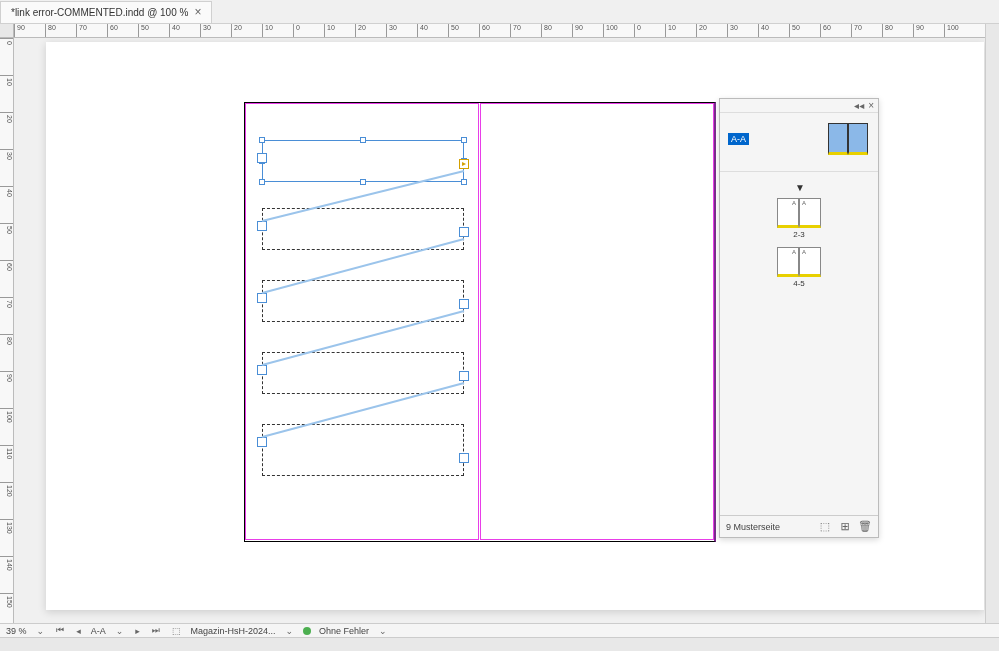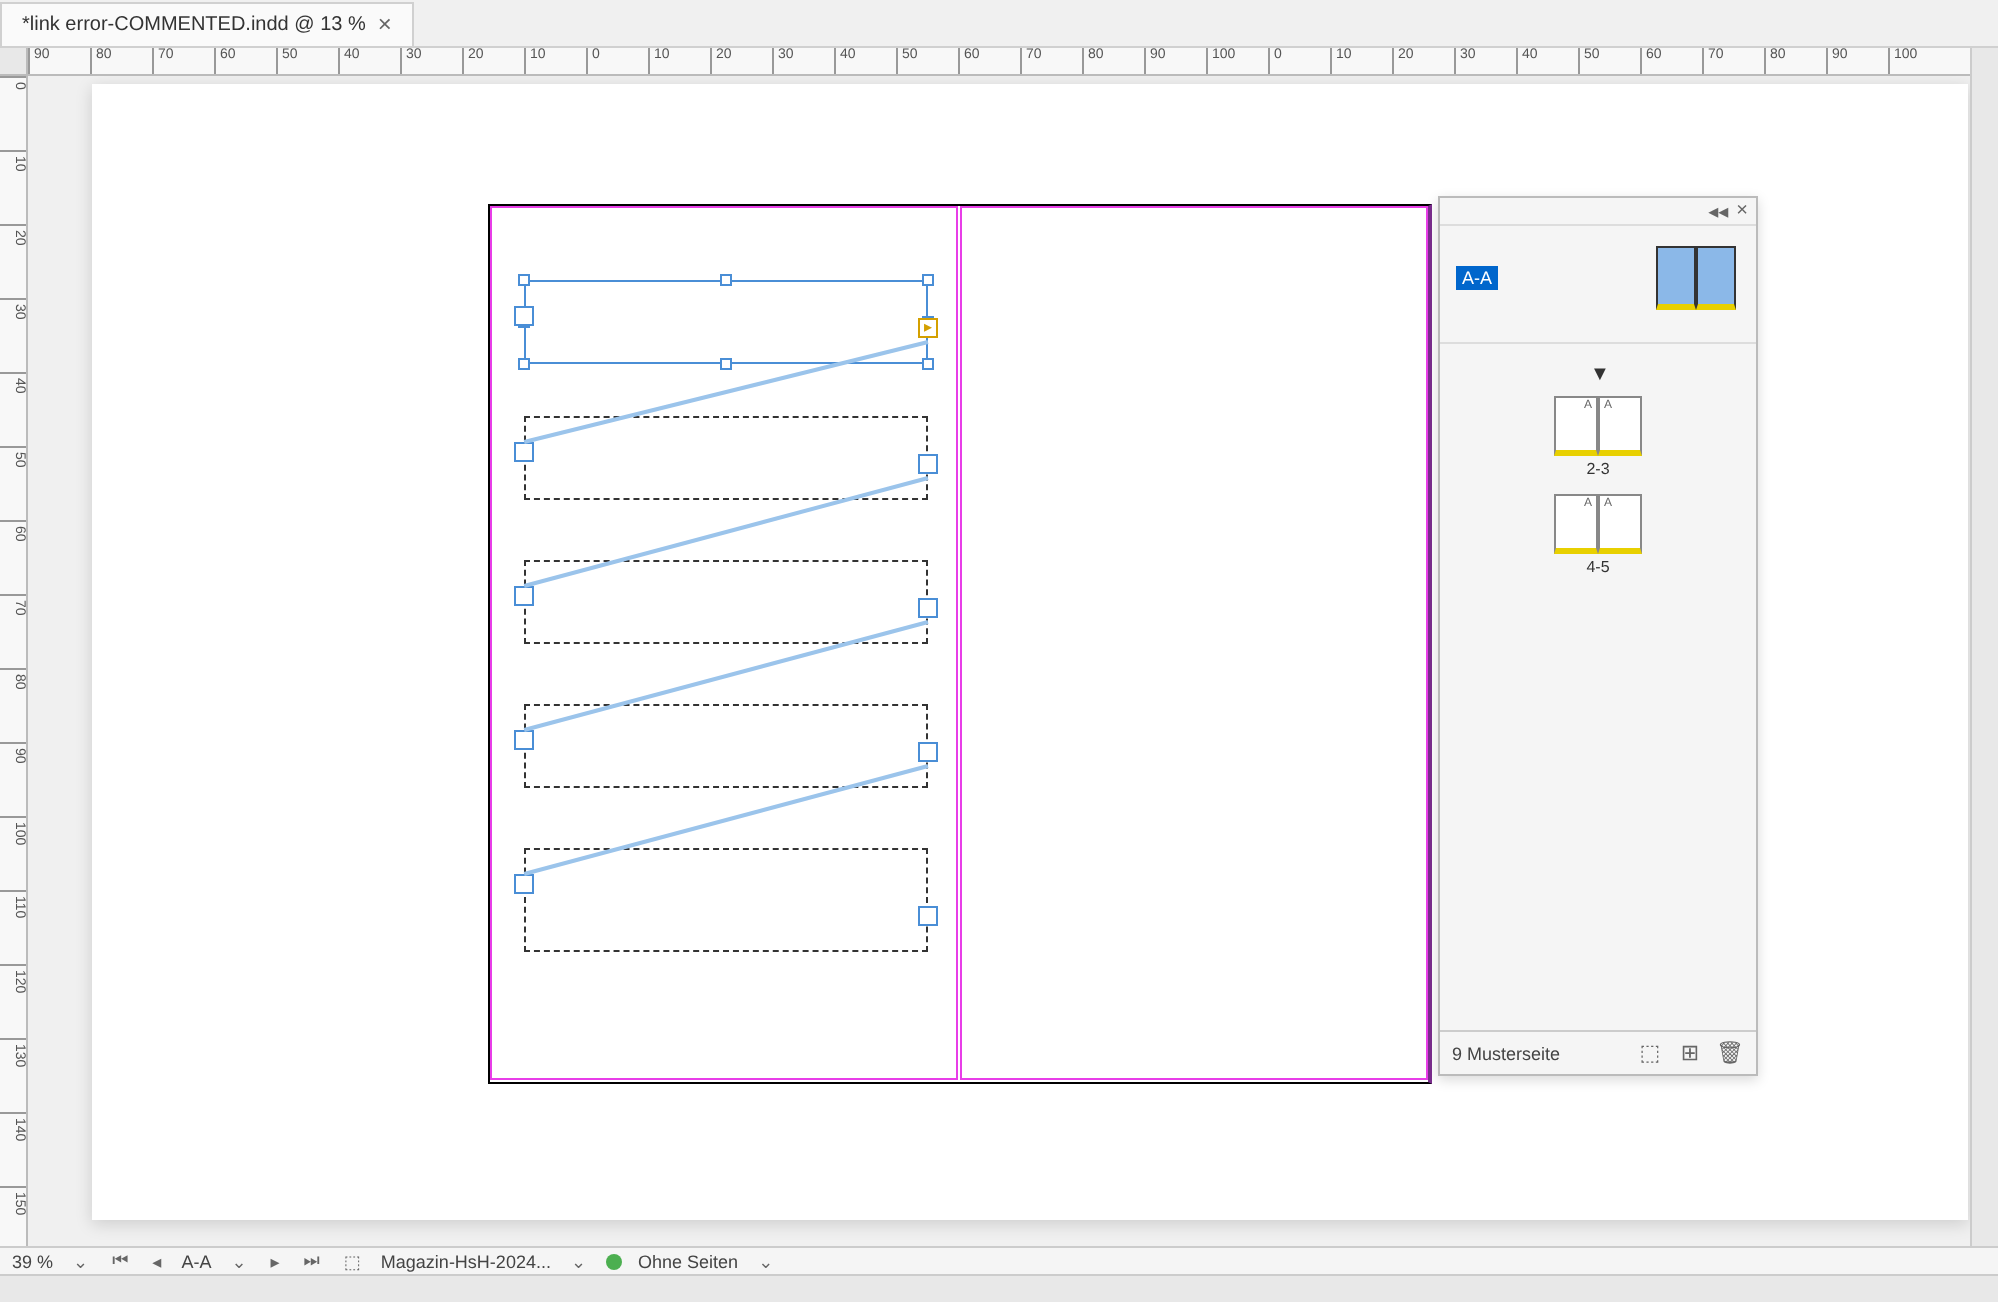--- a/index.html
+++ b/index.html
@@ -81,21 +81,21 @@
 .scrollbar-h { position: absolute; bottom: 0; left: 0; right: 0; height: 14px; background: #e8e8e8; border-top: 1px solid #ccc; }
 .scrollbar-v { position: absolute; top: 24px; right: 0; width: 14px; bottom: 28px; background: #e8e8e8; border-left: 1px solid #ccc; }
 
 .ruler-num { font-size: 7px; color: #555; }
 </style>
 </head>
 <body>
 
 <div class="tab-bar">
   <div class="tab">
-    <span>*link error-COMMENTED.indd @ 13 %</span>
+    <span>*link error-COMMENTED.indd @ 100 %</span>
     <span class="close">×</span>
   </div>
 </div>
 
 <div class="ruler-corner"></div>
 <div class="h-ruler">
   <div class="h-ruler-inner" id="h-ruler-inner">
       <div class="h-tick" style="left: 0px;"><span class="ruler-num">90</span></div>
       <div class="h-tick" style="left: 31px;"><span class="ruler-num">80</span></div>
       <div class="h-tick" style="left: 62px;"><span class="ruler-num">70</span></div>
@@ -241,16 +241,16 @@
   <span class="nav-btn">⏮</span>
   <span class="nav-btn">◂</span>
   <span>A-A</span>
   <span class="nav-btn">⌄</span>
   <span class="nav-btn">▸</span>
   <span class="nav-btn">⏭</span>
   <span class="nav-btn">⬚</span>
   <span>Magazin-HsH-2024...</span>
   <span class="nav-btn">⌄</span>
   <span class="status-dot"></span>
-  <span>Ohne Seiten</span>
+  <span>Ohne Fehler</span>
   <span class="nav-btn">⌄</span>
 </div>
 <div class="scrollbar-h"></div>
 
 </body></html>

